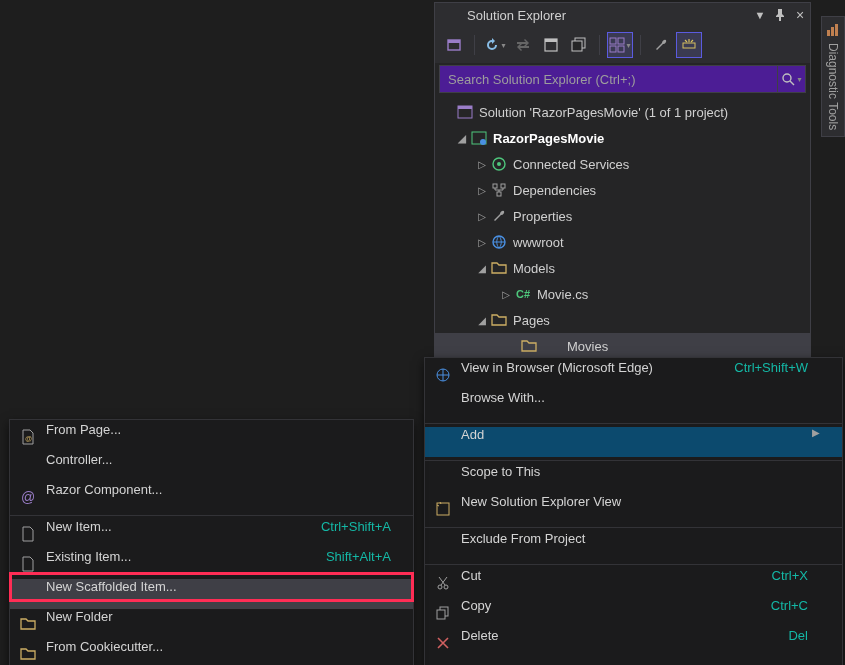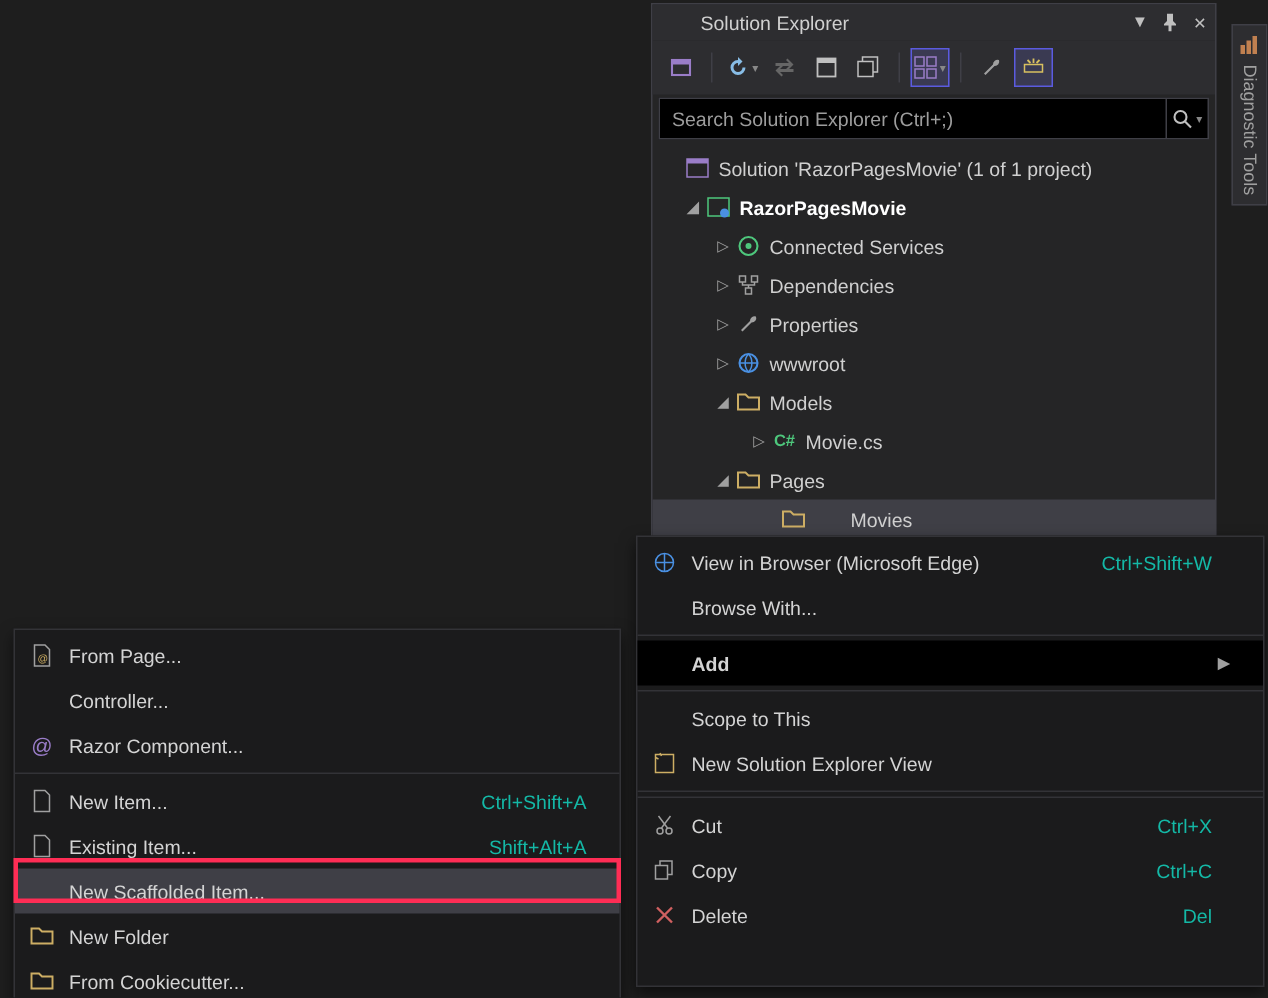--- a/index.html
+++ b/index.html
@@ -57,21 +57,21 @@
   .toolbar .sep {
     width: 1px; height: 20px;
     background: #3f3f46;
     margin: 0 5px;
   }
 
   
   .search {
     display: flex; align-items: center;
     height: 28px;
-    background: #000000;
+    background: #4c1d95;
     margin: 2px 4px 4px 4px;
     border: 1px solid #3f3f46;
   }
   .search input {
     flex: 1;
     background: transparent;
     border: none;
     outline: none;
     color: #d0d0d0;
     padding-left: 8px;
@@ -124,32 +124,32 @@
   
   .menu {
     position: absolute;
     background: #1b1b1c;
     border: 1px solid #333337;
     box-shadow: 0 4px 10px rgba(0,0,0,0.6);
     padding: 2px 0;
   }
   .menu .item {
     height: 30px;
-    display: flex; align-items: center;
+    display: flex; 
     padding: 0 18px 0 0;
     color: #d4d4d4;
   }
   .menu .item .icol {
     width: 36px; display: flex; align-items: center; justify-content: center;
     color: #9aa0b0;
   }
   .menu .item .lbl { flex: 1; padding-right: 20px; }
   .menu .item .short { color: #14b8a6; padding-right: 4px; }
   .menu .item .sub { width: 12px; color: #a0a0a0; font-size: 10px; }
-  .menu .item.hover { background: #000000; font-weight: bold; }
+  .menu .item.hover { background: #0c4a6e; }
   .menu .item.hl { background: #3f3f46; }
   .menu .sep { height: 1px; background: #333337; margin: 3px 0; }
 
   .menu-main { left: 424px; top: 357px; width: 419px; }
   .menu-sub  { left: 9px;  top: 419px; width: 405px; }
 
   .redbox {
     position: absolute;
     border: 3px solid #ff2d55;
     pointer-events: none;
@@ -393,20 +393,25 @@
     <span class="icol">
       <svg width="16" height="16" viewBox="0 0 16 16">
           <rect x="2" y="2" width="12" height="12" fill="none" stroke="#cdae64"></rect>
           <path d="M5 1l1 2M2 4l2 1" stroke="#cdae64"></path>
         </svg>
     </span>
     <span class="lbl">New Solution Explorer View</span>
     <span class="sub"></span>
   </div>
   <div class="sep"></div>
+  <div class="item">
+    <span class="icol"></span>
+    <span class="lbl">Exclude From Project</span>
+    <span class="sub"></span>
+  </div>
   <div class="sep"></div>
   <div class="item">
     <span class="icol">
       <svg width="14" height="14" viewBox="0 0 14 14">
           <circle cx="4" cy="11" r="2" fill="none" stroke="#a0a0a0"></circle>
           <circle cx="10" cy="11" r="2" fill="none" stroke="#a0a0a0"></circle>
           <path d="M5 9L11 1M9 9L3 1" stroke="#a0a0a0" fill="none"></path>
         </svg>
     </span>
     <span class="lbl">Cut</span>

